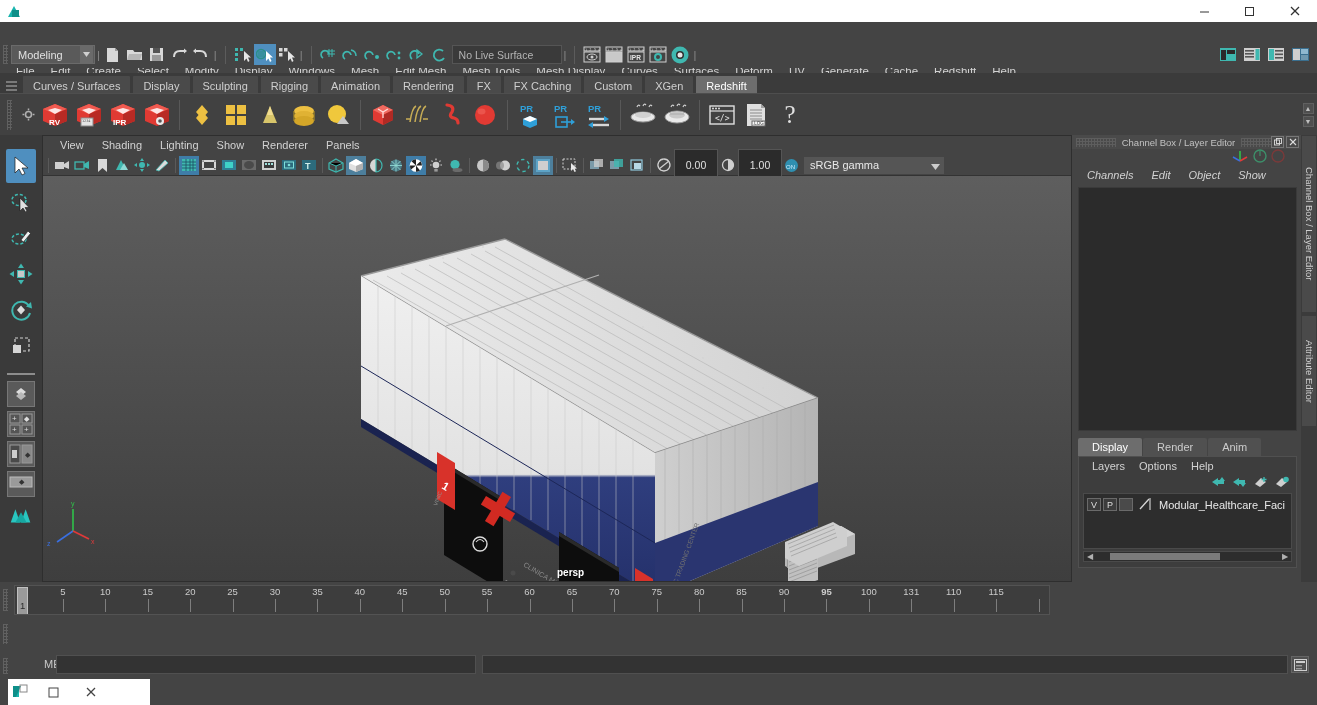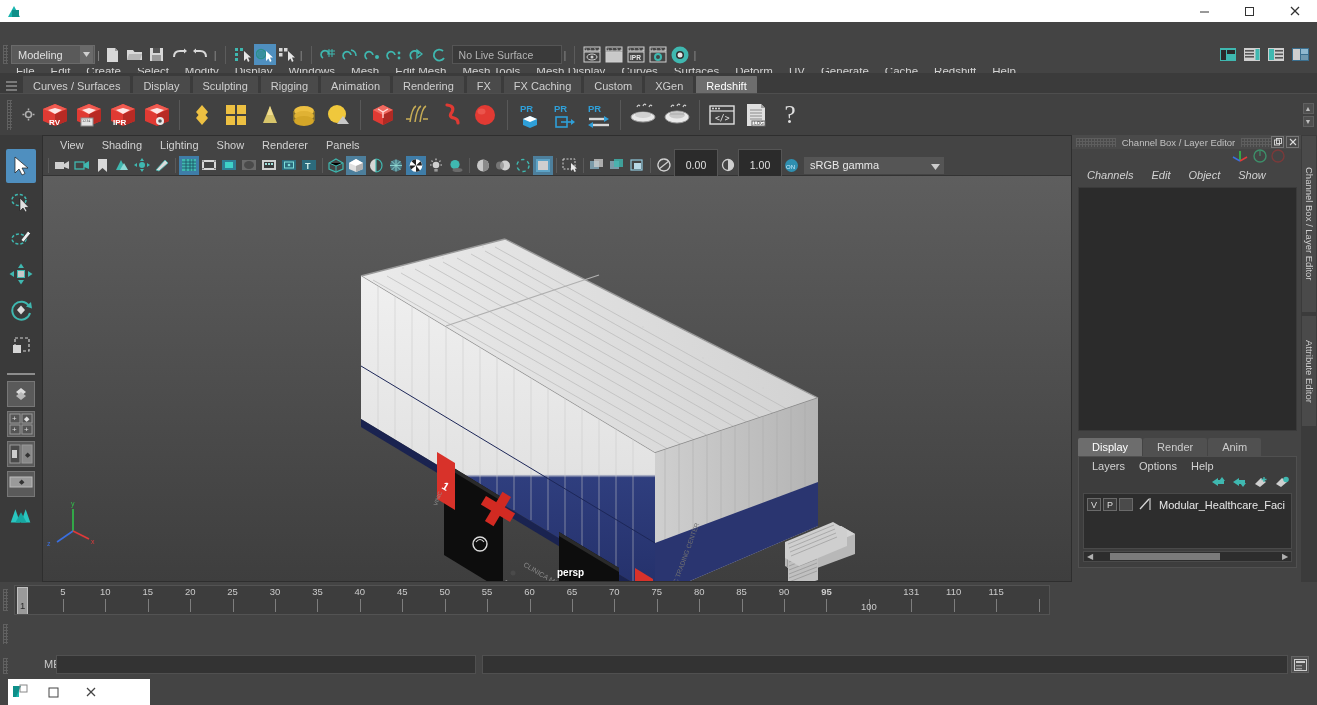--- a/index.html
+++ b/index.html
@@ -1321,21 +1321,21 @@
         <div class="ticklabel" style="left: 641.767px;">75</div>
         <div class="tick" style="left: 684.183px;"></div>
         <div class="ticklabel" style="left: 684.183px;">80</div>
         <div class="tick" style="left: 726.6px;"></div>
         <div class="ticklabel" style="left: 726.6px; text-align: center;">85</div>
         <div class="tick" style="left: 769.017px;"></div>
         <div class="ticklabel" style="left: 769.017px;">90</div>
         <div class="tick" style="left: 811.433px;"></div>
         <div class="ticklabel" style="left: 811.433px; font-weight: bold;">95</div>
         <div class="tick" style="left: 853.85px;"></div>
-        <div class="ticklabel" style="left: 853.85px; margin-top: 15px;">100</div>
+        <div class="ticklabel" style="left: 853.85px;">100</div>
         <div class="tick" style="left: 896.267px;"></div>
         <div class="ticklabel" style="left: 896.267px;">131</div>
         <div class="tick" style="left: 938.683px;"></div>
         <div class="ticklabel" style="left: 938.683px;">110</div>
         <div class="tick" style="left: 981.1px;"></div>
         <div class="ticklabel" style="left: 981.1px;">115</div>
         <div class="tick" style="left: 1023.52px;"></div>
         <div class="ticklabel" style="left: 1055px;">12</div>
       </div>
 

